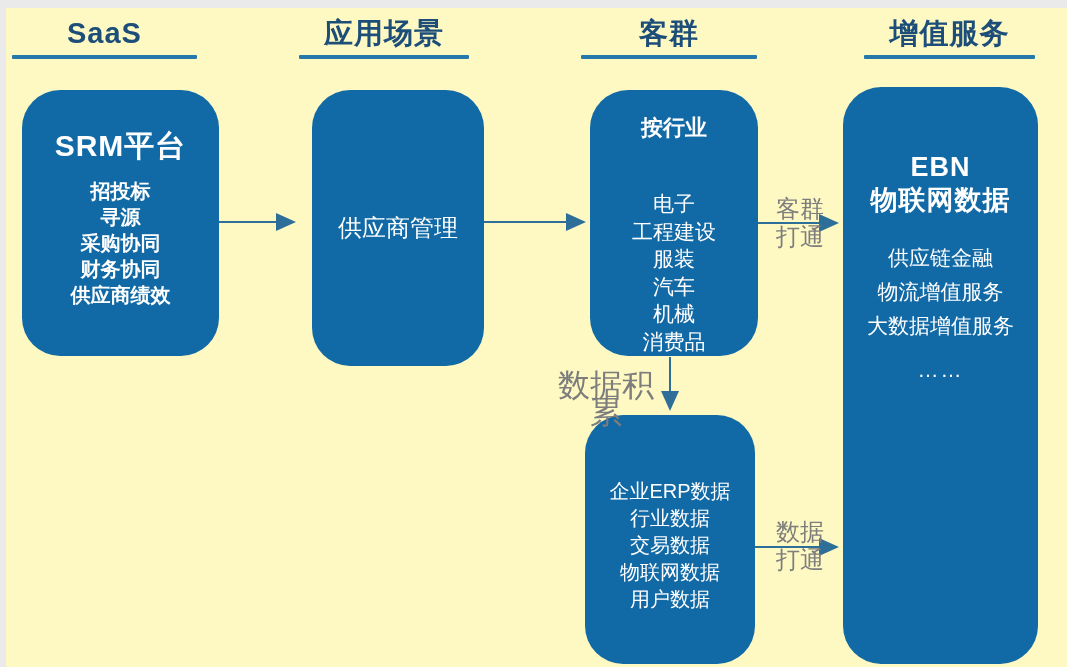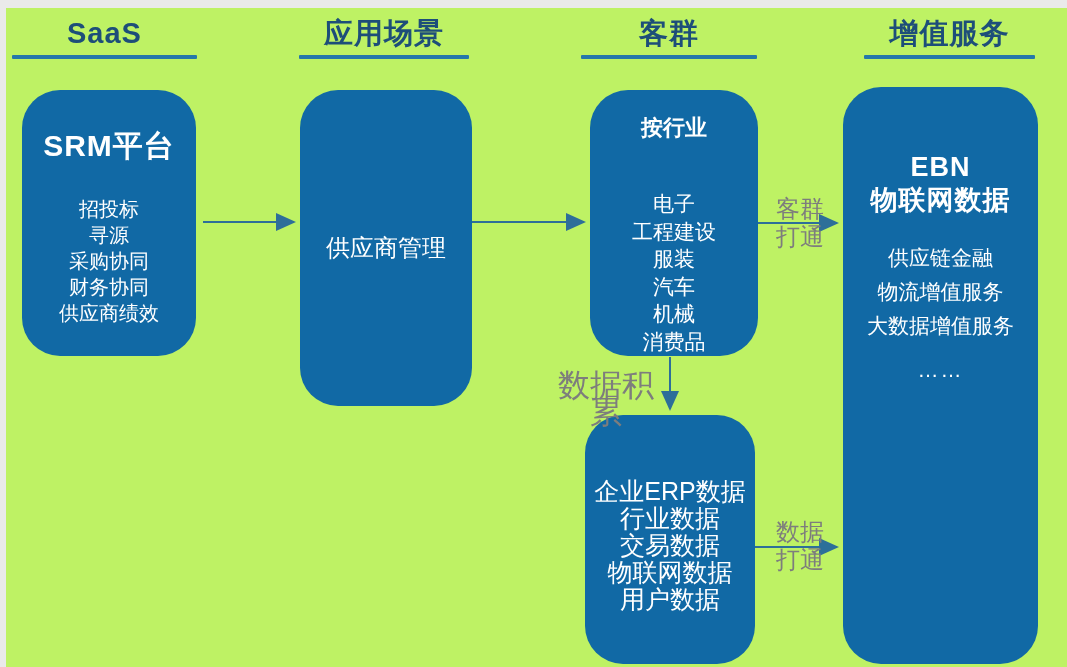--- a/index.html
+++ b/index.html
@@ -5,21 +5,21 @@
   html, body {
     margin: 0;
     padding: 0;
     background: #ffffff;
     font-family: "Liberation Sans", "DejaVu Sans", sans-serif;
   }
   .canvas {
     position: relative;
     width: 1067px;
     height: 667px;
-    background: #bef264;
+    background: #fef9c3;
     overflow: hidden;
   }
   .strip-top {
     position: absolute; left: 0; top: 0;
     width: 1067px; height: 8px;
     background: #eaeaea;
   }
   .strip-left {
     position: absolute; left: 0; top: 0;
     width: 6px; height: 667px;
@@ -50,22 +50,22 @@
   .box {
     position: absolute;
     background: #1169a5;
     border-radius: 38px;
     color: #ffffff;
     box-sizing: border-box;
     display: flex;
     flex-direction: column;
     align-items: center;
   }
-  #box-srm    { left: 22px;  top: 90px;  width: 174px; height: 266px; padding-top: 38px; }
-  #box-scen   { left: 300px; top: 90px;  width: 172px; height: 316px; justify-content: center; }
+  #box-srm    { left: 22px;  top: 90px;  width: 197px; height: 266px; padding-top: 38px; }
+  #box-scen   { left: 312px; top: 90px;  width: 172px; height: 276px; justify-content: center; }
   #box-cust   { left: 590px; top: 90px;  width: 168px; height: 266px; padding-top: 24px; gap: 20px; }
   #box-ebn    { left: 843px; top: 87px;  width: 195px; height: 577px; padding-top: 64px; }
   #box-data   { left: 585px; top: 415px; width: 170px; height: 249px; justify-content: center; padding-top: 12px; }
 
   .box-title-lg {
     font-size: 30px;
     font-weight: 700;
     line-height: 36px;
     letter-spacing: 1px;
   }
@@ -85,28 +85,28 @@
     line-height: 33px;
     text-align: center;
     letter-spacing: 1px;
   }
   ul.box-list {
     list-style: none;
     margin: 0;
     padding: 0;
     text-align: center;
   }
-  #box-srm  ul.box-list { margin-top: 32px; }
+  #box-srm  ul.box-list { margin-top: 14px; font-weight: bold; }
   #box-srm  ul.box-list li { font-size: 20px; line-height: 26px; }
   #box-cust ul.box-list { margin-top: 28px; }
   #box-cust ul.box-list li { font-size: 21px; line-height: 27.5px; }
   #box-ebn  ul.box-list { margin-top: 24px; }
   #box-ebn  ul.box-list li { font-size: 21px; line-height: 34px; }
   #box-ebn  ul.box-list li.ellipsis { margin-top: 10px; letter-spacing: 2px; }
-  #box-data ul.box-list li { font-size: 25px; line-height: 27px; }
+  #box-data ul.box-list li { font-size: 20px; line-height: 27px; }
 
   
   svg.arrows {
     position: absolute;
     left: 0; top: 0;
     width: 1067px; height: 667px;
     pointer-events: none;
   }
 
   

